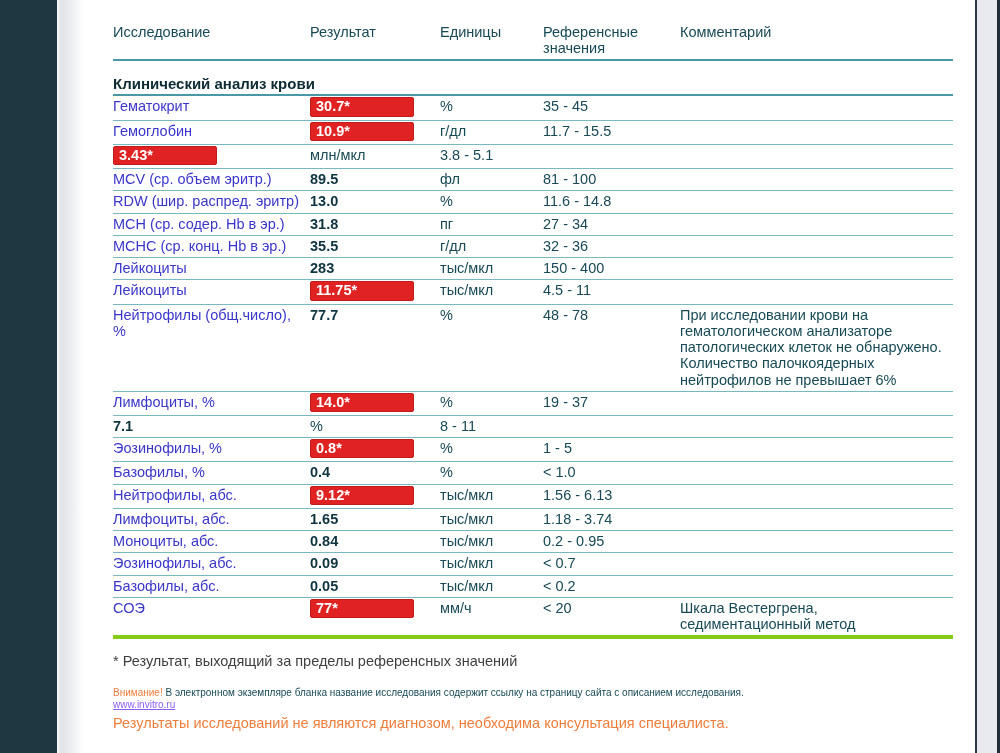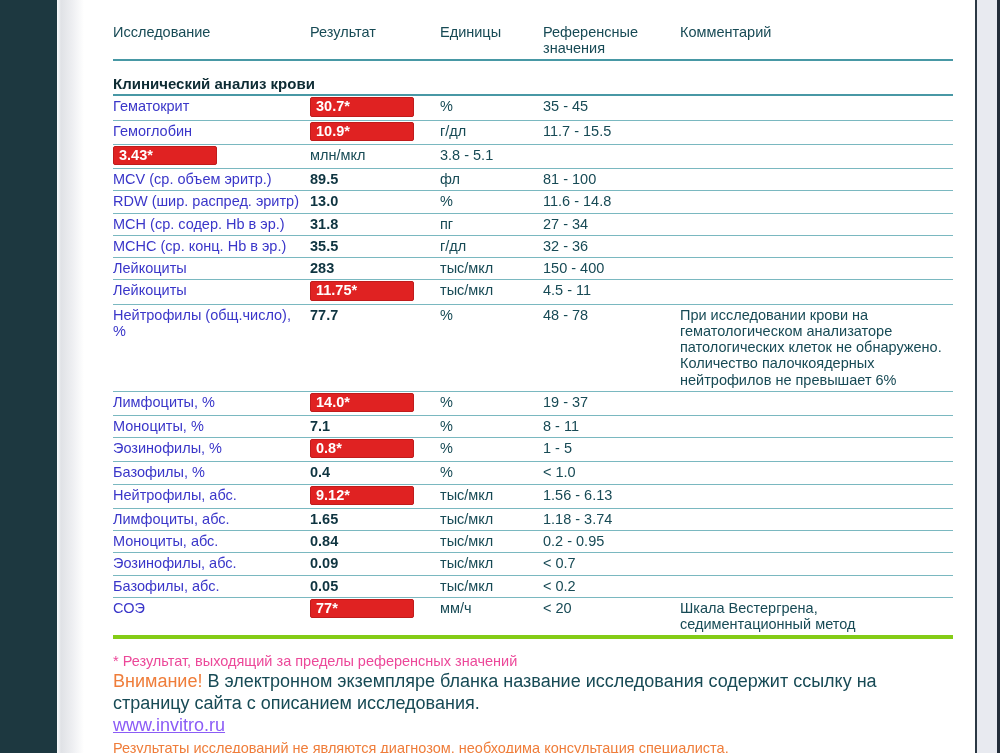--- a/index.html
+++ b/index.html
@@ -27,22 +27,22 @@
   .cell-name { color:#3a36c9; cursor:pointer; }
   .cell-result { font-weight:bold; color:#0e3440; }
   .cell-comment { line-height:1.12; }
   .section-title { font-weight:bold; font-size:15px; color:#0d2b33; grid-column:1 / -1; }
   .hcell { line-height:1.12; color:#174a55; }
 
   .badge { display:inline-block; width:104px; background:#e02222; border:1px solid #bf1c1c;
            border-radius:2px; color:#ffffff; font-weight:bold; padding:0 4px 1px 5px;
            margin-top:-1px; }
 
-  .footnote { margin-top:14px; font-size:14.5px; color:#ec4899; }
-  .notice { margin-top:2px; font-size:18px; width:840px; line-height:1.2; color:#174a55; }
+  .footnote { margin-top:14px; font-size:14.5px; color:#404040; }
+  .notice { margin-top:18px; font-size:10px; width:840px; line-height:1.2; color:#174a55; }
   .orange { color:#ef7d3a; }
   .site-link { display:inline-block; color:#8b5cf6; text-decoration:underline; cursor:pointer; }
   .disclaimer { margin-top:4px; font-size:14.5px; }
 </style>
 </head>
 <body>
 
 <div class="sidebar"></div>
 <div class="left-gutter"></div>
 
@@ -130,21 +130,20 @@
           <div class="cell cell-comment">При исследовании крови на гематологическом анализаторе патологических клеток не обнаружено. Количество палочкоядерных нейтрофилов не превышает 6%</div>
         </div>
         <div class="trow">
           <div class="cell cell-name">Лимфоциты, %</div>
           <div class="cell cell-result"><span class="badge">14.0*</span></div>
           <div class="cell">%</div>
           <div class="cell">19 - 37</div>
           <div class="cell cell-comment"></div>
         </div>
         <div class="trow">
-          <div class="cell cell-name">Моноциты, %</div>
           <div class="cell cell-result">7.1</div>
           <div class="cell">%</div>
           <div class="cell">8 - 11</div>
           <div class="cell cell-comment"></div>
         </div>
         <div class="trow">
           <div class="cell cell-name">Эозинофилы, %</div>
           <div class="cell cell-result"><span class="badge">0.8*</span></div>
           <div class="cell">%</div>
           <div class="cell">1 - 5</div>

